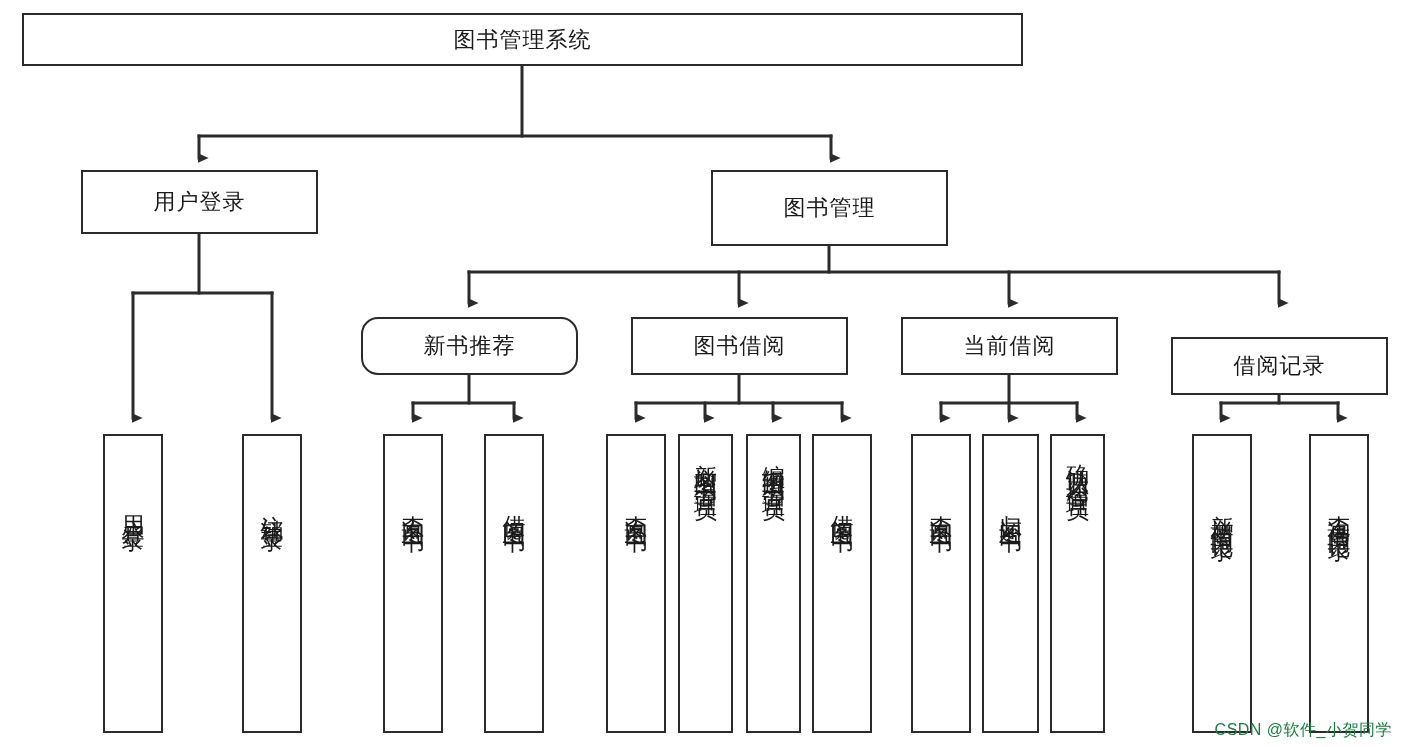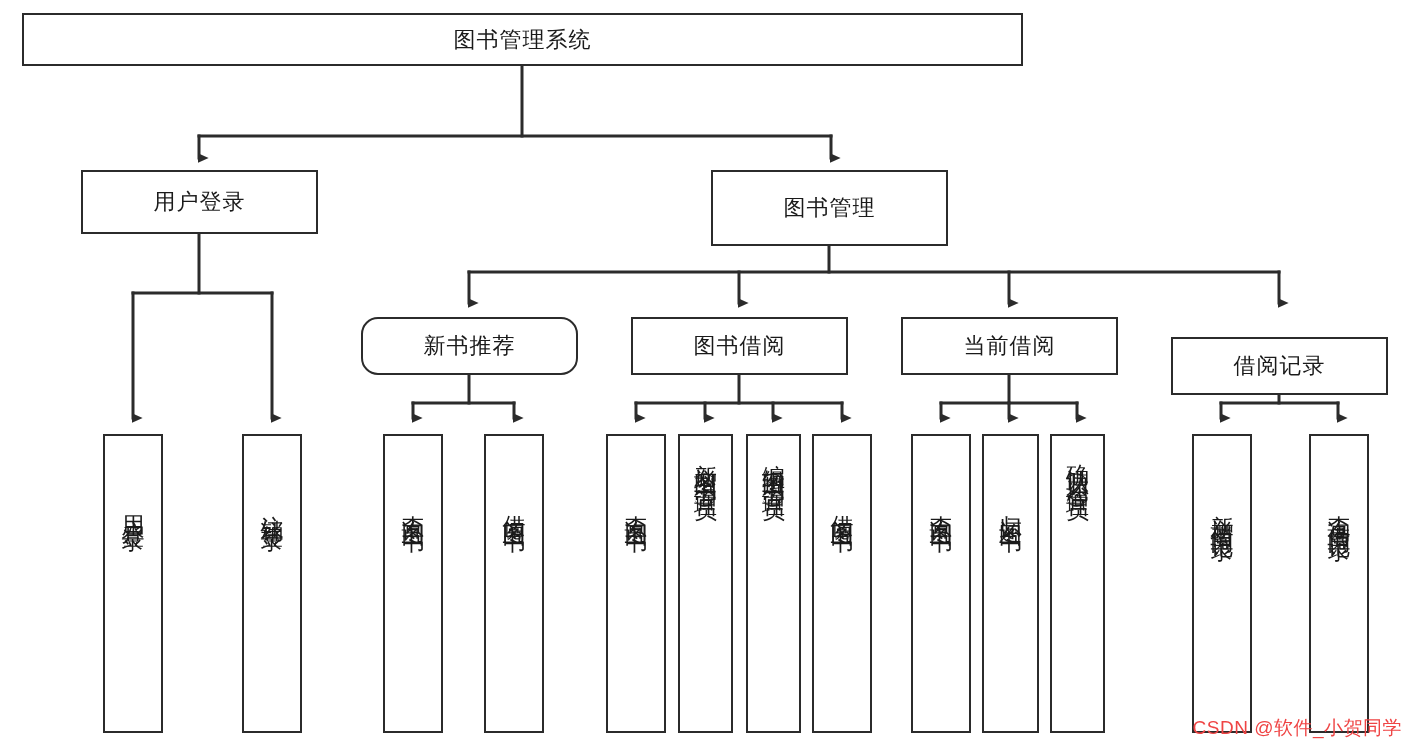--- a/index.html
+++ b/index.html
@@ -53,24 +53,24 @@
     white-space: nowrap;
   }
   .node.vert.mid .vlabel {
     margin-top: 55px;
   }
   .node.vert.top .vlabel {
     margin-top: 4px;
   }
   .watermark {
     position: absolute;
-    right: 3px;
+    right: 13px;
     bottom: 6px;
-    font-size: 19px;
-    color: #ef4444;
+    font-size: 16px;
+    color: #15803d;
     letter-spacing: 0.5px;
     white-space: nowrap;
   }
 </style>
 </head>
 <body>
 
 <div id="canvas">
 
   <svg id="wires" viewBox="0 0 1405 747">

